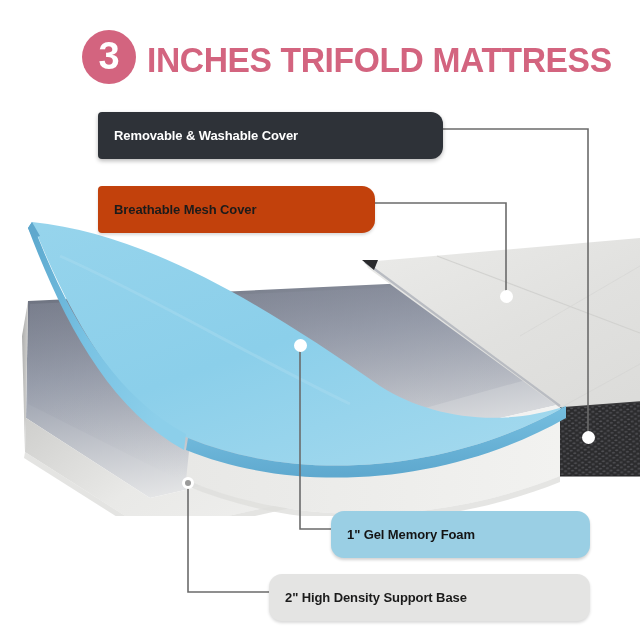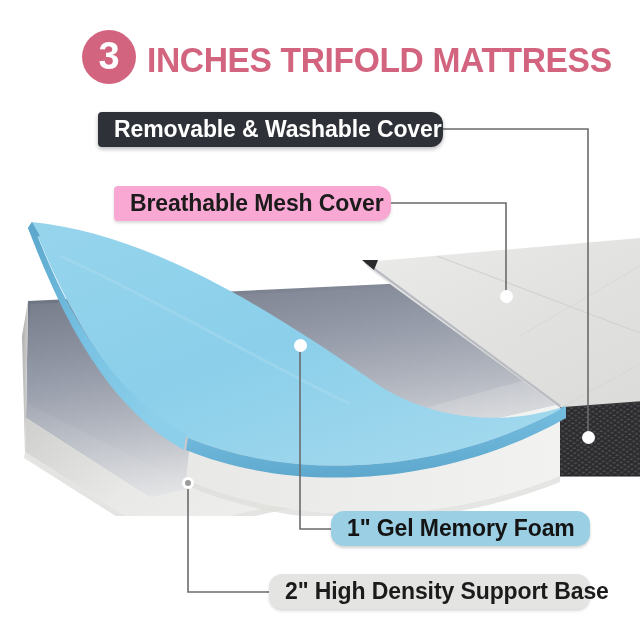--- a/index.html
+++ b/index.html
@@ -30,34 +30,33 @@
 
   
   .illus{position:absolute;left:0;top:86px;width:640px;height:430px;}
   .illus svg{display:block;width:640px;height:430px;}
 
   
   .lines{position:absolute;left:0;top:0;width:640px;height:640px;pointer-events:none;}
 
   
   .chip{
-    position:absolute;height:35px;display:flex;align-items:center;
+    position:absolute;height:47px;display:flex;align-items:center;
     border-radius:7px;box-sizing:border-box;white-space:nowrap;
-    font-size:23px;font-weight:bold;letter-spacing:-0.1px;
+    font-size:13px;font-weight:bold;letter-spacing:-0.1px;
   }
   .chip.dark{
     background:#2e3238;color:#ffffff;
     box-shadow:0 2px 4px rgba(0,0,0,.28);
     border-radius:4px 12px 12px 4px;
   }
   .chip.gray{
-    background:#f9a8d4;color:#1b1b1b;
+    background:#c2410c;color:#1b1b1b;
     box-shadow:0 2px 3px rgba(0,0,0,.15);
     border-radius:4px 13px 13px 4px;
-    margin-left:16px;
   }
   .chip.gray2{
     background:#e4e4e3;color:#1b1b1b;
     box-shadow:0 2px 3px rgba(0,0,0,.15);
     border-radius:13px 13px 13px 13px;
   }
   .chip.blue{
     background:#9acfe4;color:#141414;
     box-shadow:0 2px 3px rgba(0,0,0,.18);
     border-radius:13px 13px 13px 13px;

